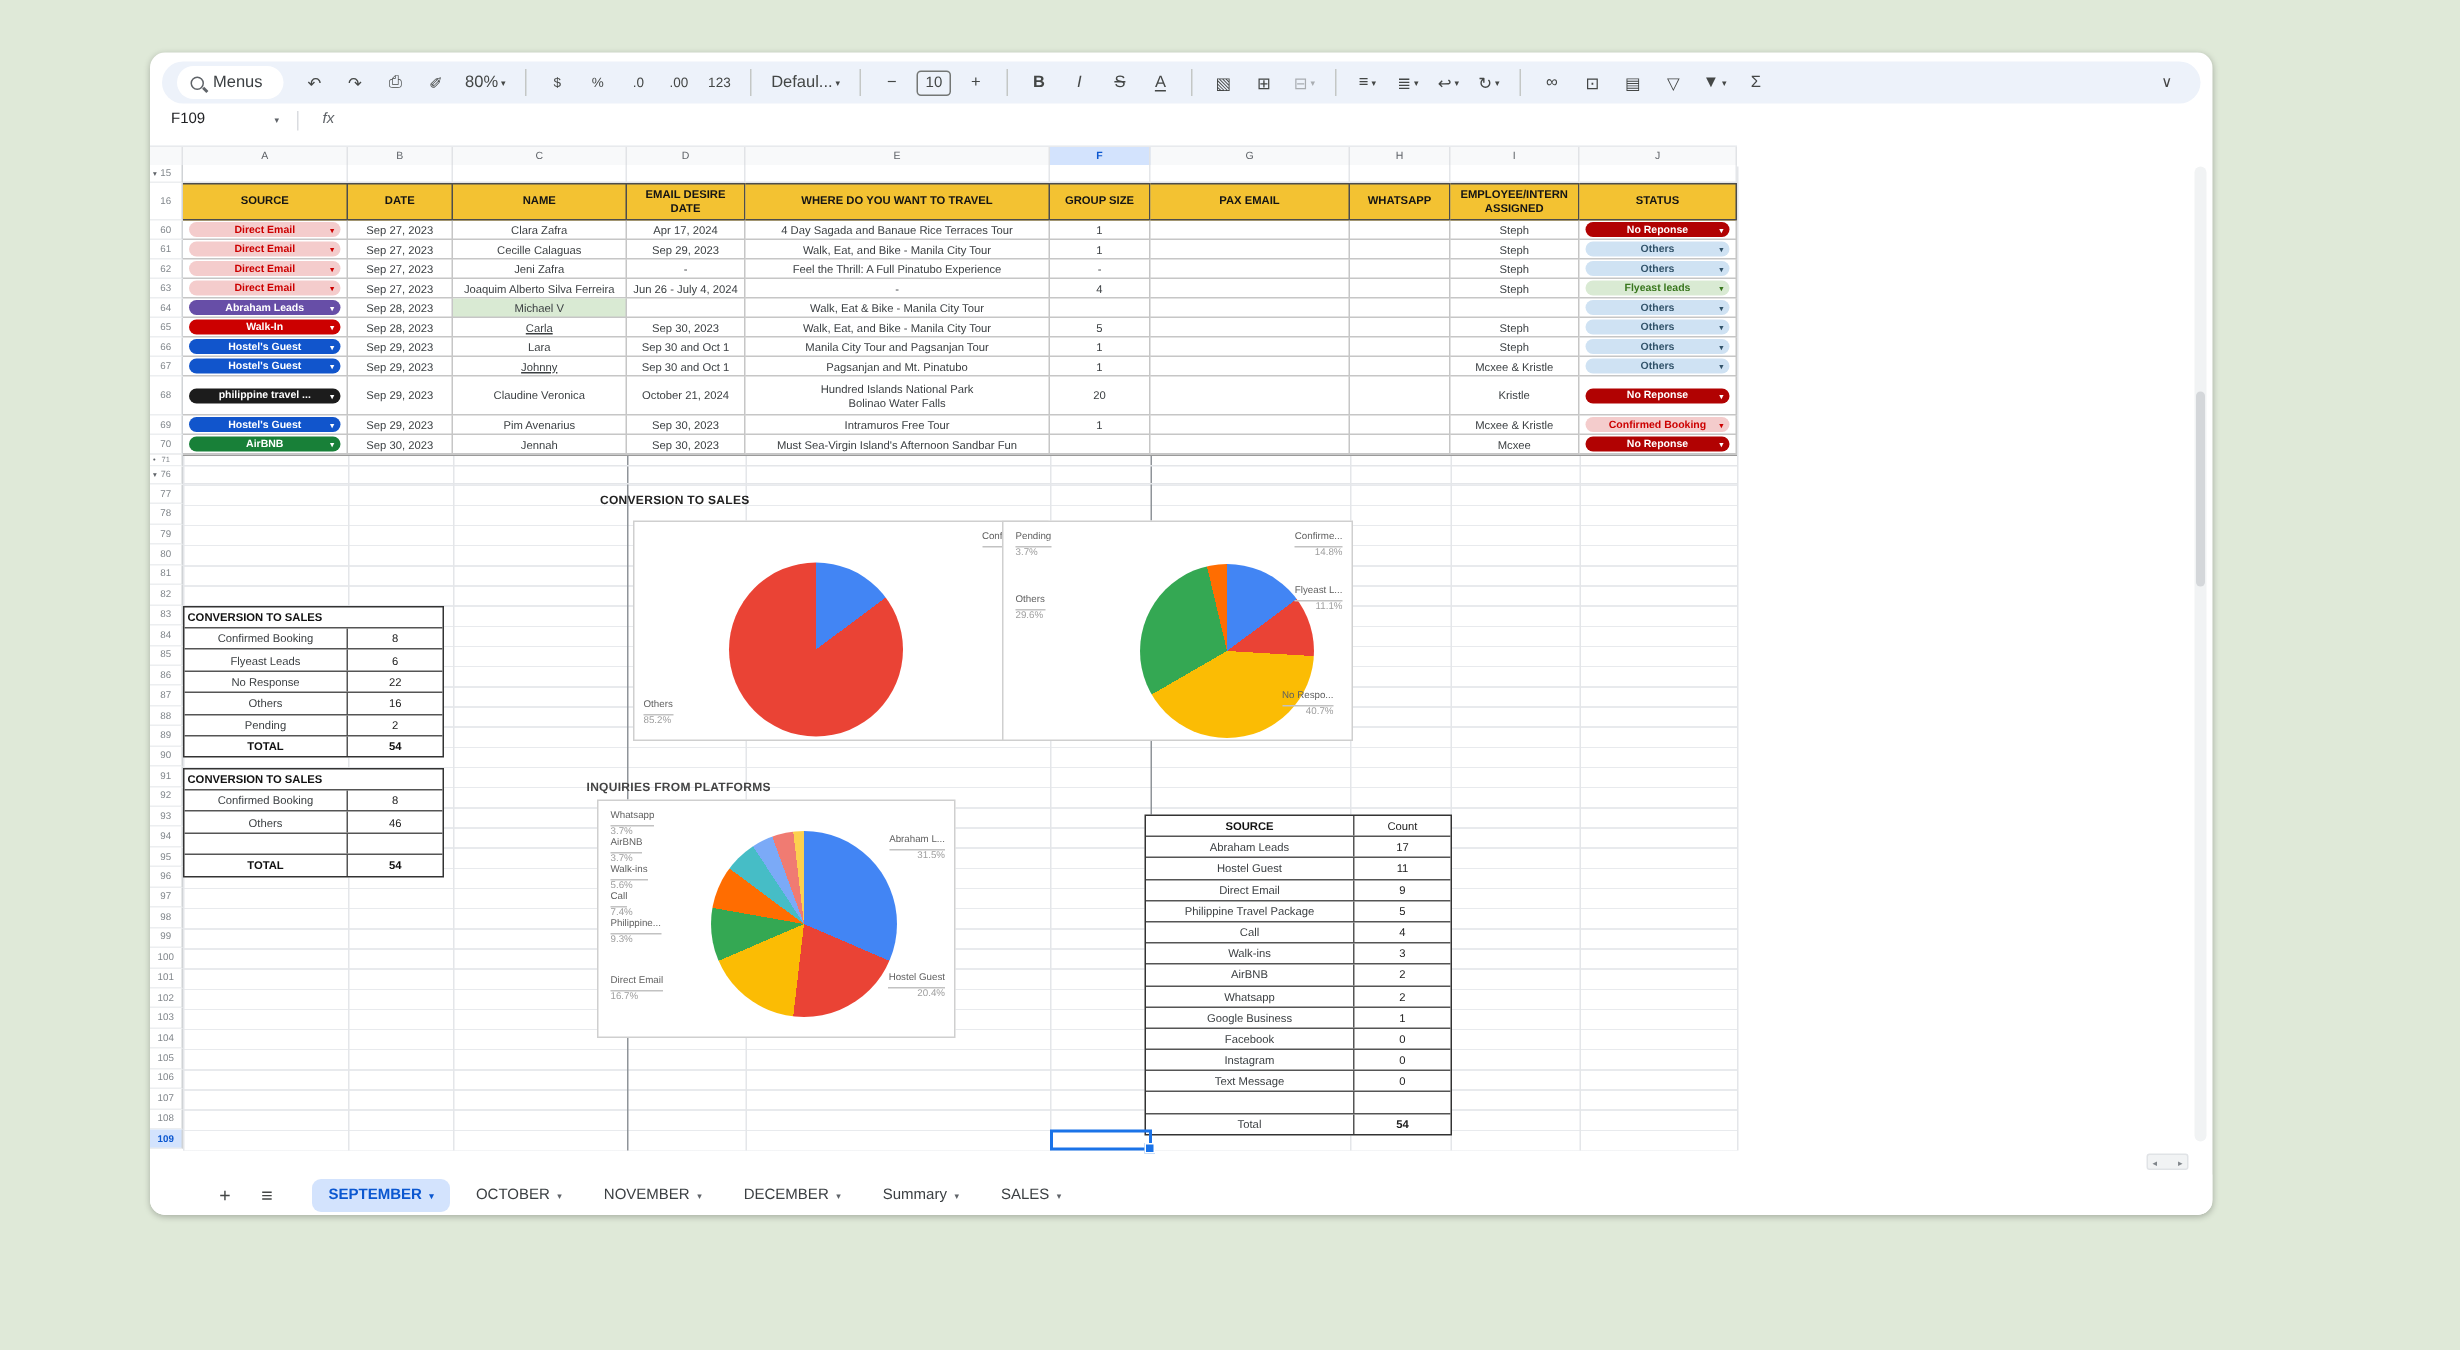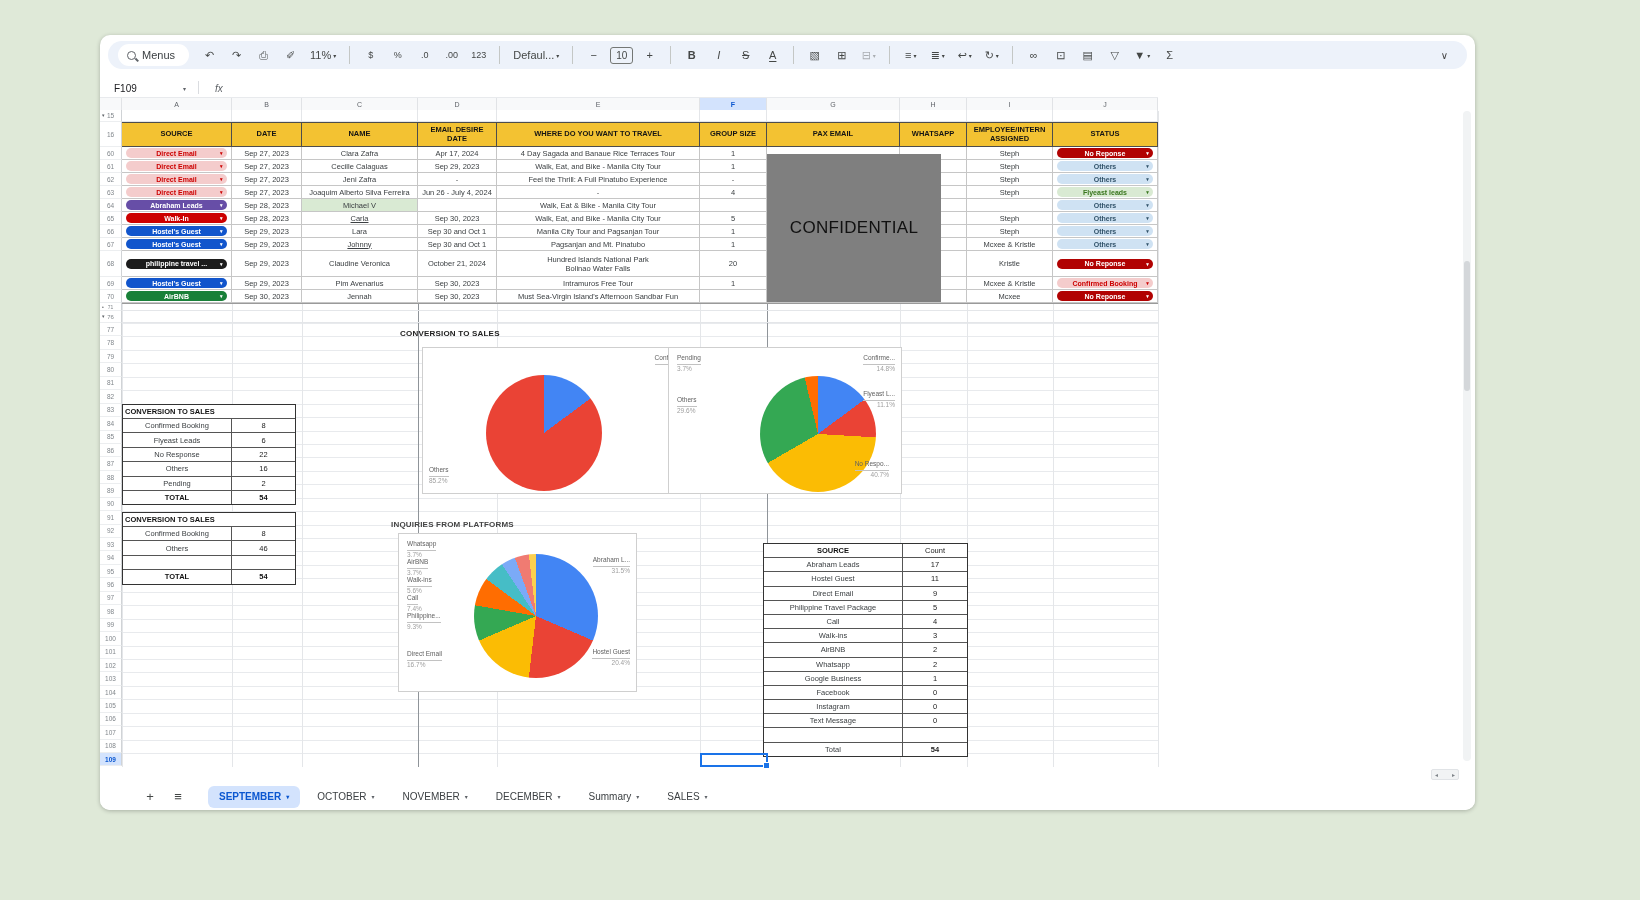--- a/index.html
+++ b/index.html
@@ -17,21 +17,21 @@
   .tbtn.boxed{border:1px solid #747775;border-radius:3px;height:15px;min-width:13px;padding:0 4px;font-size:10px;margin:0 2px;}
   .tbtn.small{font-size:9px;}
   .tbtn.bold{font-weight:700;}
   .tbtn.italic{font-style:italic;}
   .tbtn.strike{text-decoration:line-through;}
   .tbtn.uline{text-decoration:underline;text-underline-offset:2px;}
   .tbtn.dim{opacity:.4;}
   .tbtn.mlauto{margin-left:auto;font-size:10px;color:#444;}
   .tdiv{width:1px;height:18px;background:#c4c7c5;margin:0 6px;flex:none;}
   
-  .fbar{position:absolute;left:8px;top:39px;width:1359px;height:20px;display:flex;align-items:flex-end;font-size:10px;color:#202124;}
+  .fbar{position:absolute;left:8px;top:39px;width:1359px;height:20px;display:flex;align-items:flex-start;font-size:10px;color:#202124;}
   .namebox{width:72px;display:flex;justify-content:space-between;align-items:center;padding:0 6px;cursor:pointer;}
   .nbarr{font-size:6px;color:#5f6368;}
   .fdiv{width:1px;height:13px;background:#dadce0;margin-left:6px;}
   .fx{font-style:italic;color:#5f6368;margin-left:16px;font-size:10px;}
   
   .colletters{position:absolute;left:0;top:62px;height:13px;width:1058px;display:flex;background:#f8f9fa;border-bottom:1px solid #d0d3d6;border-top:1px solid #e8eaed;box-sizing:content-box;z-index:2;}
   .clet{box-sizing:border-box;border-right:1px solid #e1e3e6;display:flex;align-items:center;justify-content:center;font-size:7px;color:#5f6368;cursor:pointer;}
   .clet.corner{width:22px;background:#f8f9fa;}
   .clet.sel{background:#d3e3fd;color:#0b57d0;font-weight:700;}
   
@@ -114,21 +114,21 @@
           <div class="tbtn">
             <span>↷</span>
           </div>
           <div class="tbtn">
             <span>⎙</span>
           </div>
           <div class="tbtn">
             <span>✐</span>
           </div>
           <div class="tbtn">
-            <span>11%</span>
+            <span>80%</span>
             <span class="arr">▾</span>
           </div>
           <div class="tdiv"></div>
           <div class="tbtn small">
             <span>$</span>
           </div>
           <div class="tbtn small">
             <span>%</span>
           </div>
           <div class="tbtn small">
@@ -744,23 +744,20 @@
         <div class="strow">
           <div class="stlabel"></div>
           <div class="stval"></div>
         </div>
         <div class="strow total">
           <div class="stlabel">Total</div>
           <div class="stval">54</div>
         </div>
       </div>
 
-    <div class="confid">
-      <span>CONFIDENTIAL</span>
-    </div>
 
     <div class="selcell"></div>
 
     <div class="vscroll">
       <div class="vthumb"></div>
     </div>
     <div class="hsmini">
       <span>◂</span>
       <span>▸</span>
     </div>

